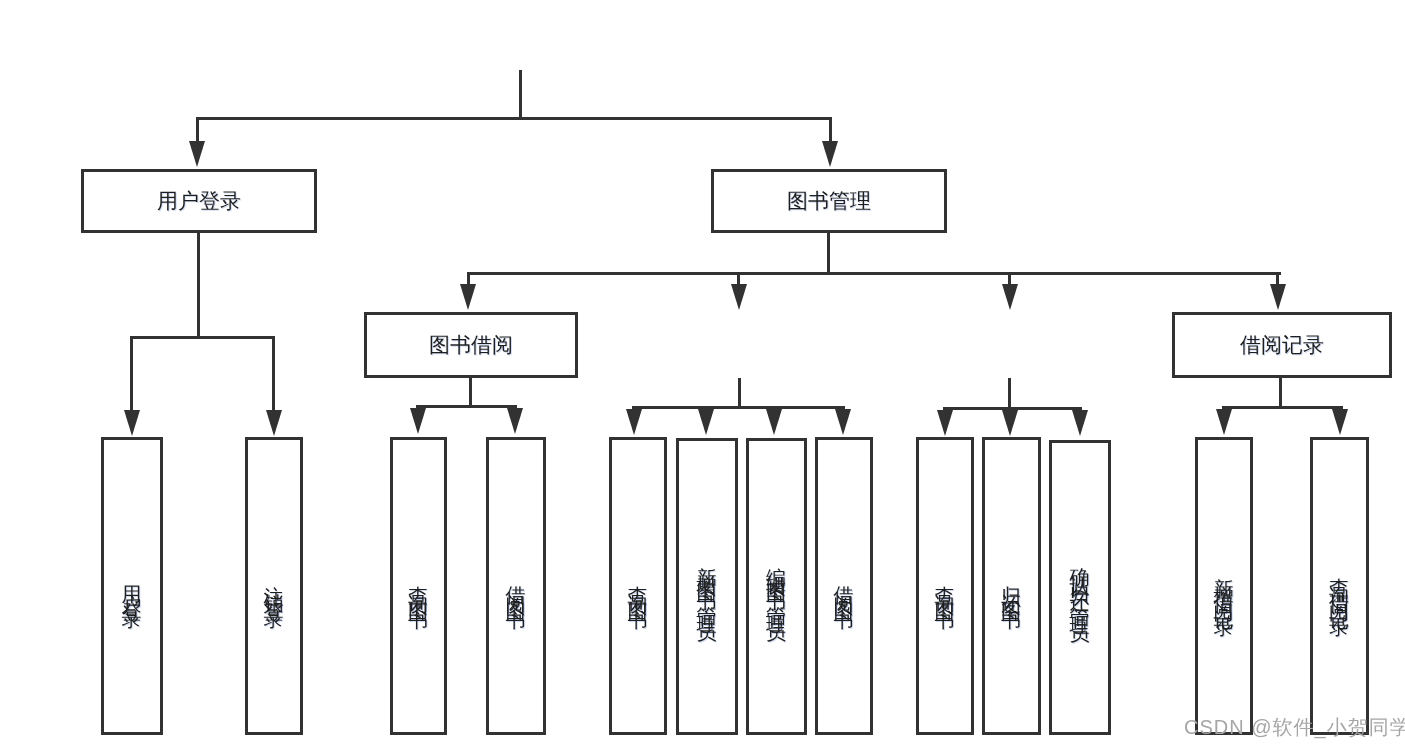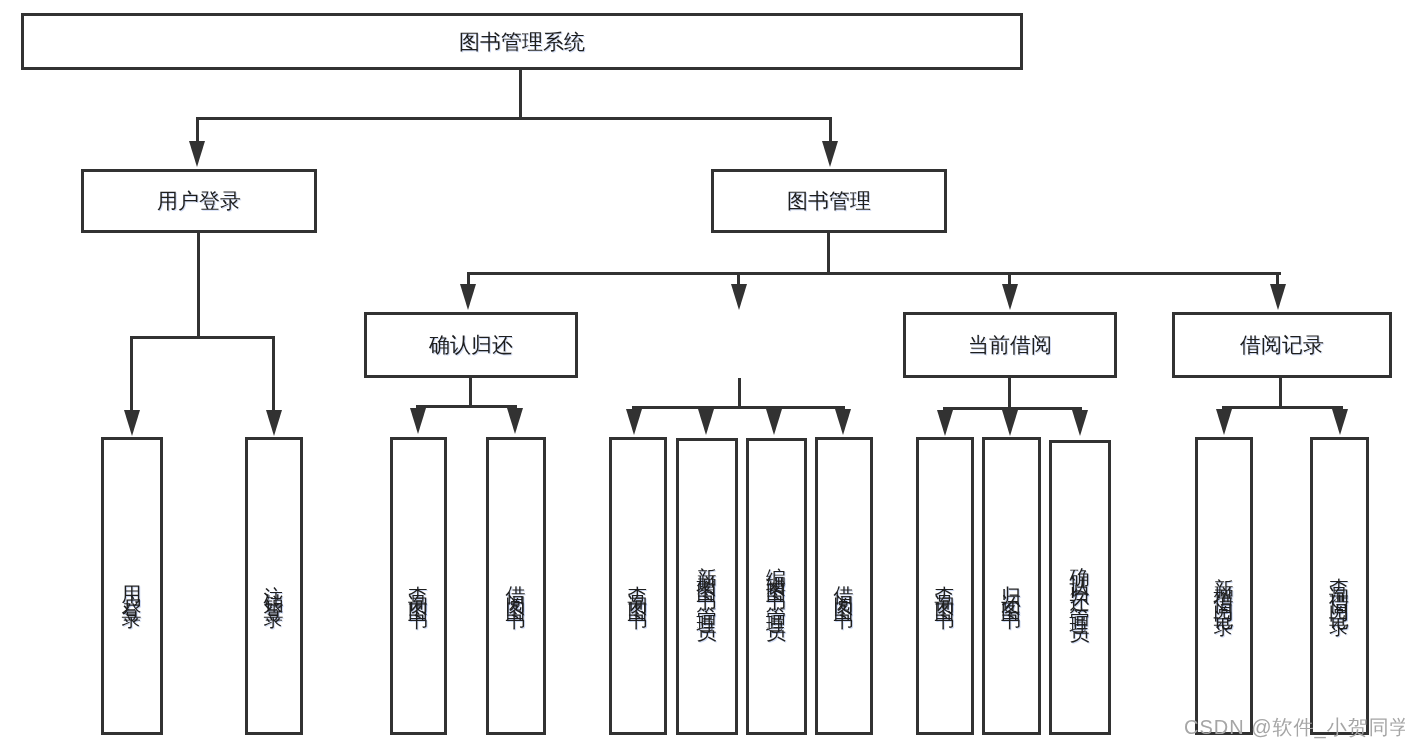--- a/index.html
+++ b/index.html
@@ -28,21 +28,20 @@
   .watermark{
     position:absolute;left:1184px;top:714px;
     font-size:20px;color:#a6a6a6;letter-spacing:1px;white-space:nowrap;z-index:5;
   }
 </style>
 </head>
 <body>
 
 <div class="stage">
 
-  <div class="node" style="left:21px;top:13px;width:1002px;height:57px;">图书管理系统</div>
 
   <div class="vline" style="left:519px;top:70px;height:48px;"></div>
   <div class="hline" style="left:196px;top:117px;width:636px;"></div>
   <div class="vline" style="left:196px;top:117px;height:28px;"></div>
   <div class="vline" style="left:829px;top:117px;height:28px;"></div>
   <div class="arrow" style="left:189px;top:141px;"></div>
   <div class="arrow" style="left:822px;top:141px;"></div>
 
   <div class="node" style="left:81px;top:169px;width:236px;height:64px;">用户登录</div>
   <div class="node" style="left:711px;top:169px;width:236px;height:64px;text-align:right;">图书管理</div>
@@ -58,22 +57,21 @@
   <div class="hline" style="left:467px;top:272px;width:814px;"></div>
   <div class="vline" style="left:467px;top:272px;height:14px;"></div>
   <div class="vline" style="left:737px;top:272px;height:14px;"></div>
   <div class="vline" style="left:1008px;top:272px;height:14px;"></div>
   <div class="vline" style="left:1276px;top:272px;height:14px;"></div>
   <div class="arrow" style="left:460px;top:284px;"></div>
   <div class="arrow" style="left:731px;top:284px;"></div>
   <div class="arrow" style="left:1002px;top:284px;"></div>
   <div class="arrow" style="left:1270px;top:284px;"></div>
 
-  <div class="node" style="left:364px;top:312px;width:214px;height:66px;">确认归还</div>
-  <div class="node" style="left:903px;top:312px;width:214px;height:66px;">当前借阅</div>
+  <div class="node" style="left:364px;top:312px;width:214px;height:66px;">图书借阅</div>
   <div class="node" style="left:1172px;top:312px;width:220px;height:66px;">借阅记录</div>
 
   <div class="vline" style="left:469px;top:378px;height:30px;"></div>
   <div class="hline" style="left:416px;top:405px;width:101px;"></div>
   <div class="arrow" style="left:410px;top:408px;"></div>
   <div class="arrow" style="left:507px;top:408px;"></div>
 
   <div class="vline" style="left:738px;top:378px;height:31px;"></div>
   <div class="hline" style="left:632px;top:406px;width:213px;"></div>
   <div class="arrow" style="left:626px;top:409px;"></div>

